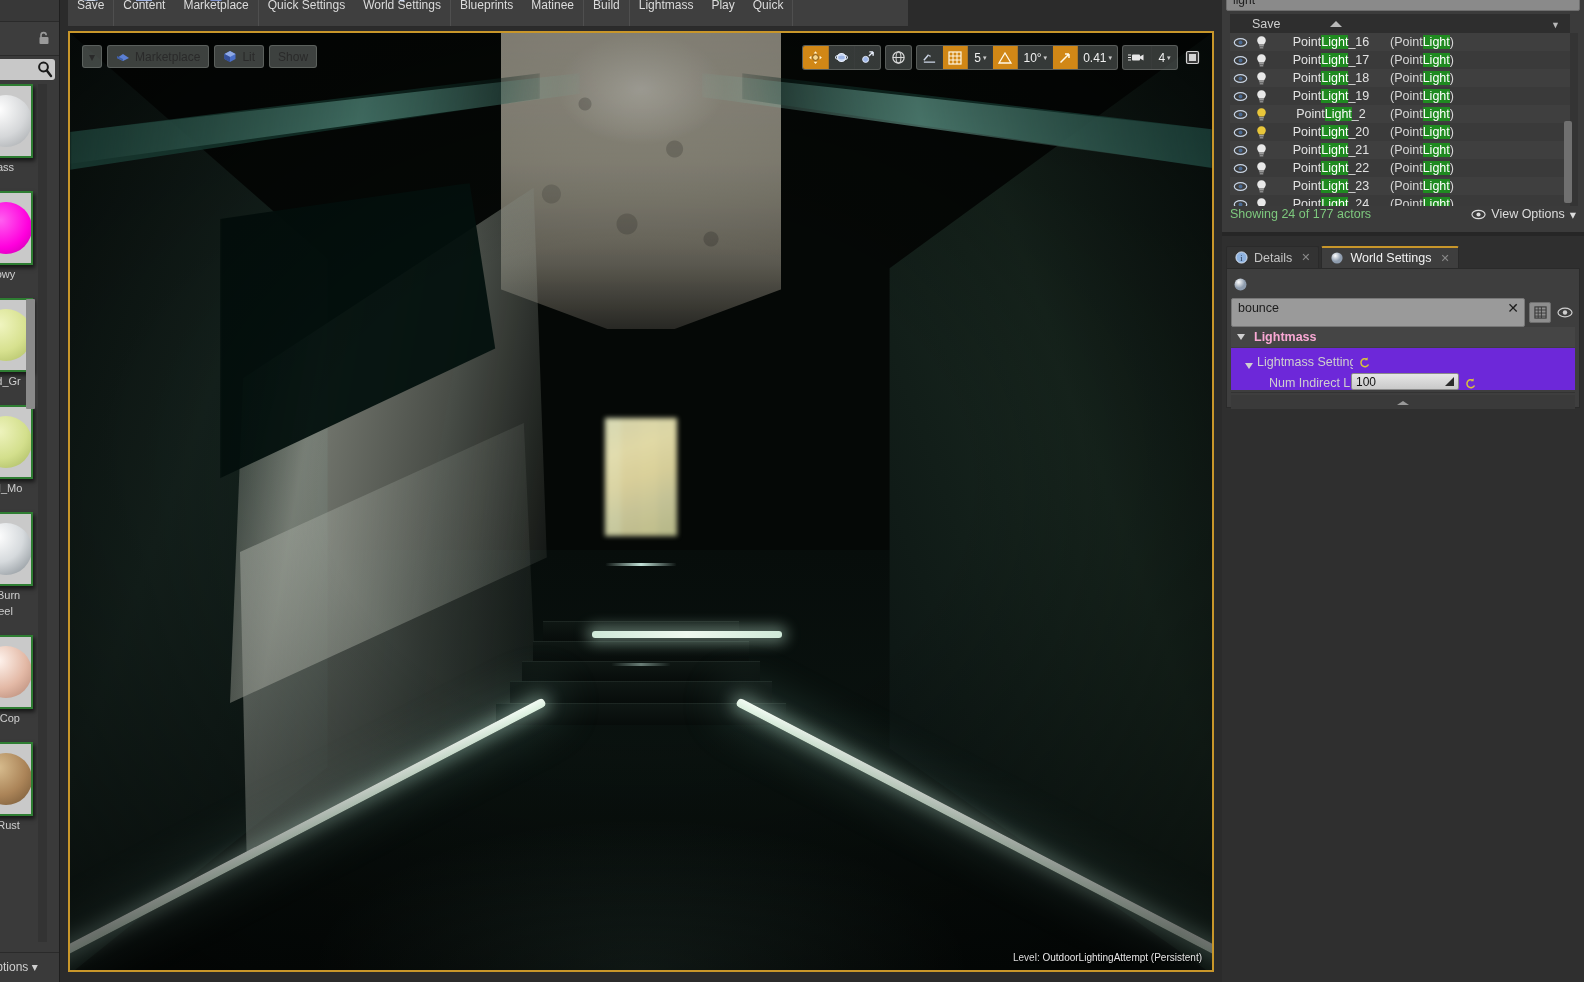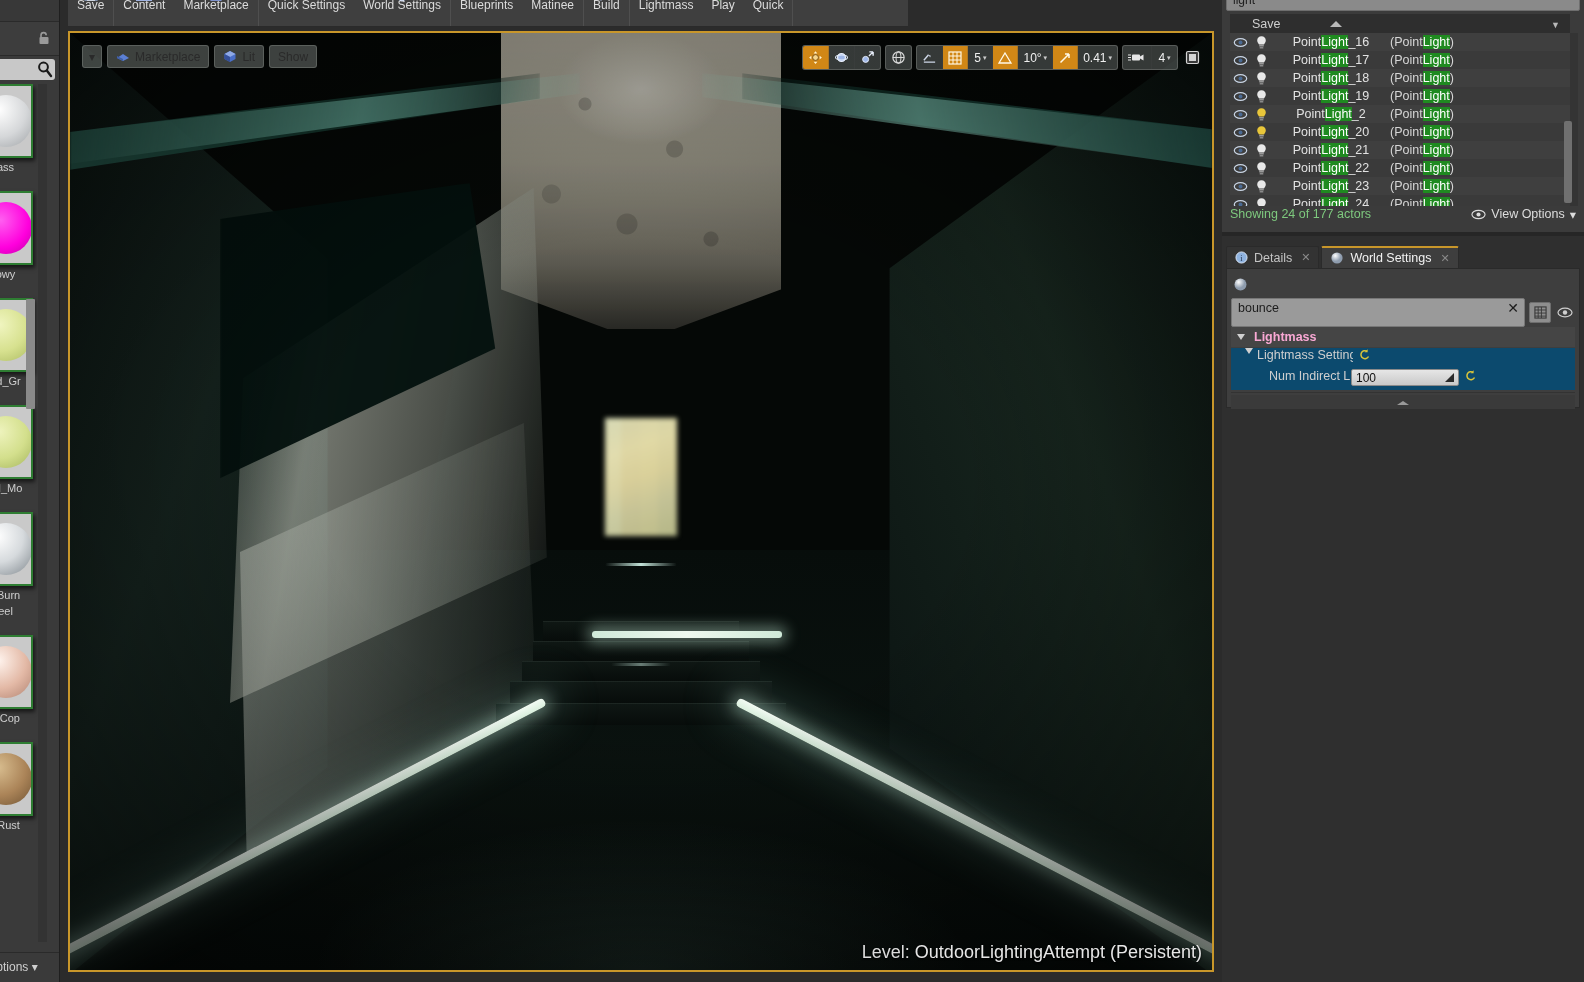--- a/index.html
+++ b/index.html
@@ -227,21 +227,21 @@
   }
   .vp-seg > .cell:last-child{ border-right:none; }
   .cell.on { background:#d18716; color:#fff; }
   .cell .tiny-caret{ font-size:7px; margin-left:2px; opacity:.8; }
   .vp-corner-btn {
     width:20px;height:20px;display:flex;align-items:center;justify-content:center;
     cursor:pointer; border-radius:2px;
   }
   .level-status {
     position:absolute; right:10px; bottom:7px; z-index:20;
-    font-size:18px; color:#e6e6e6; text-shadow:0 1px 2px #000; white-space:nowrap;
+    font-size:10px; color:#e6e6e6; text-shadow:0 1px 2px #000; white-space:nowrap;
   }
   .level-status .lbl { color:#dcdcdc; }
 
   
   #right-panel { position:absolute; left:1222px; top:0; width:362px; height:982px; background:#2f2f2f;}
 
   #outliner { position:absolute; left:0; top:0; width:362px; height:232px; background:#3b3b3b;}
   .ol-searchrow { position:absolute; left:0; top:-12px; width:362px; height:24px; display:flex; align-items:center; padding:0 4px; }
   .ol-search {
     flex:1; height:21px; background:#8a8a8a; border:1px solid #6e6e6e; border-radius:2px;
@@ -298,22 +298,22 @@
   .dp-sqbtn{ width:22px;height:21px;background:#8e8e8e;border:1px solid #6e6e6e;border-radius:2px;
     display:flex;align-items:center;justify-content:center;cursor:pointer;}
   .dp-eyebtn{ width:20px;height:21px;display:flex;align-items:center;justify-content:center;cursor:pointer;}
   .prop-section {
     position:absolute; left:4px; top:58px; width:344px; height:20px;
     background:#454545; display:flex; align-items:center; gap:5px; padding-left:6px;
     font-size:12.5px; color:#f9a8d4; font-weight:bold;
   }
   .prop-row {
     position:absolute; left:4px; width:344px; height:21px;
-    display:flex; align-items:flex-start; font-size:12.5px; color:#cfcfcf;
-    background:#0c4a6e;
+    display:flex; align-items:flex-end; font-size:12.5px; color:#cfcfcf;
+    background:#6d28d9;
   }
   .prop-row .lbl { white-space:nowrap; overflow:hidden; }
   .tri { width:0;height:0;border-left:4px solid transparent;border-right:4px solid transparent;border-top:6px solid #d0d0d0; margin-right:4px;}
   .num-field {
     width:108px; height:17px; background:linear-gradient(180deg,#e6e6e6,#c9c9c9);
     border:1px solid #8a8a8a; border-radius:2px; color:#101010; font-size:12px;
     display:flex; align-items:center; padding:0 4px; position:relative;
   }
   .num-spin { position:absolute; right:3px; top:2px; width:11px;height:11px;}
   .reset-icon { width:12px; height:13px; margin-left:6px; cursor:pointer;}

